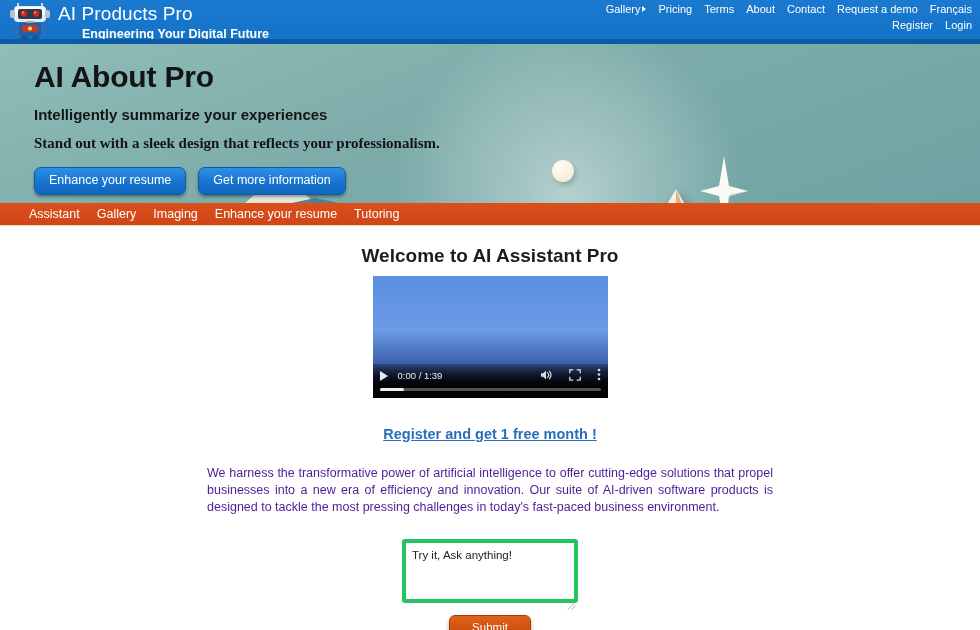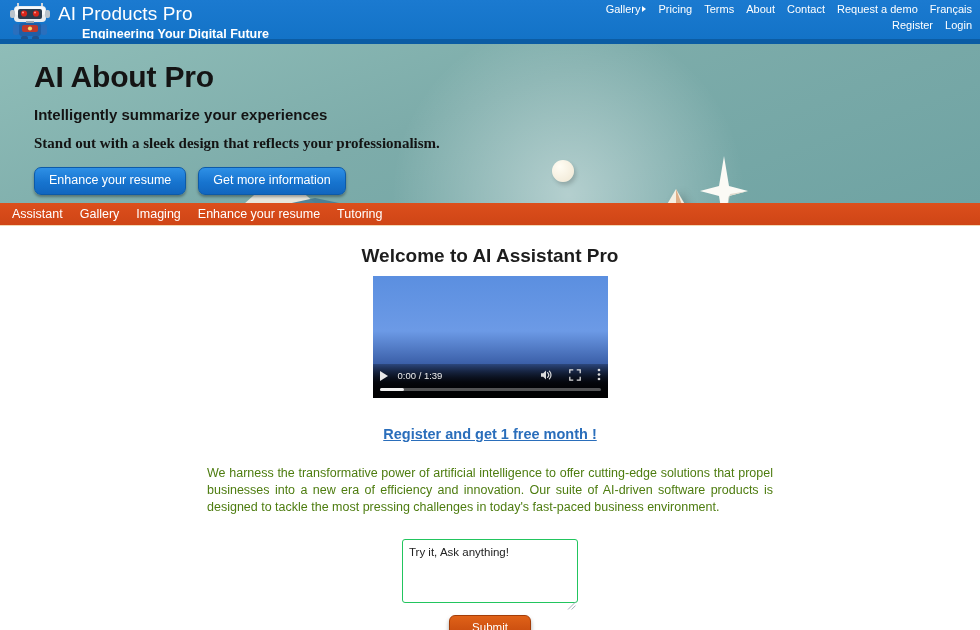--- a/index.html
+++ b/index.html
@@ -191,21 +191,21 @@
     font-family: "Liberation Sans", sans-serif;
   }
 
   
   .orange-nav {
     height: 23px;
     background: #d6491a;
     background: linear-gradient(180deg,#dc4f1c 0%, #cf4516 100%);
     display: flex;
     align-items: center;
-    padding-left: 12px;
+    padding-left: 29px;
     border-bottom: 1px solid #f2d9b5;
   }
   .onav-item {
     color: #ffffff;
     font-size: 12.5px;
     text-decoration: none;
     margin-right: 17px;
     line-height: 16px;
     cursor: pointer;
     white-space: nowrap;
@@ -300,34 +300,34 @@
     text-decoration: underline;
     cursor: pointer;
     line-height: 18px;
   }
 
   .body-copy {
     width: 566px;
     margin: 22px auto 12px auto;
     font-size: 12.5px;
     line-height: 17px;
-    color: #4d7c0f;
+    color: #4c1d95;
     text-align: justify;
   }
 
   .form-area {
     margin-top: 23px;
     display: flex;
     flex-direction: column;
     align-items: center;
   }
   .prompt-box {
     width: 176px;
     height: 64px;
-    border: 1px solid #22c55e;
+    border: 4px solid #22c55e;
     border-radius: 3px;
     background: #ffffff;
     padding: 5px 6px;
     font-size: 11.5px;
     line-height: 15px;
     color: #222222;
     font-family: "Liberation Sans", sans-serif;
     resize: none;
     outline: none;
     overflow: hidden;

